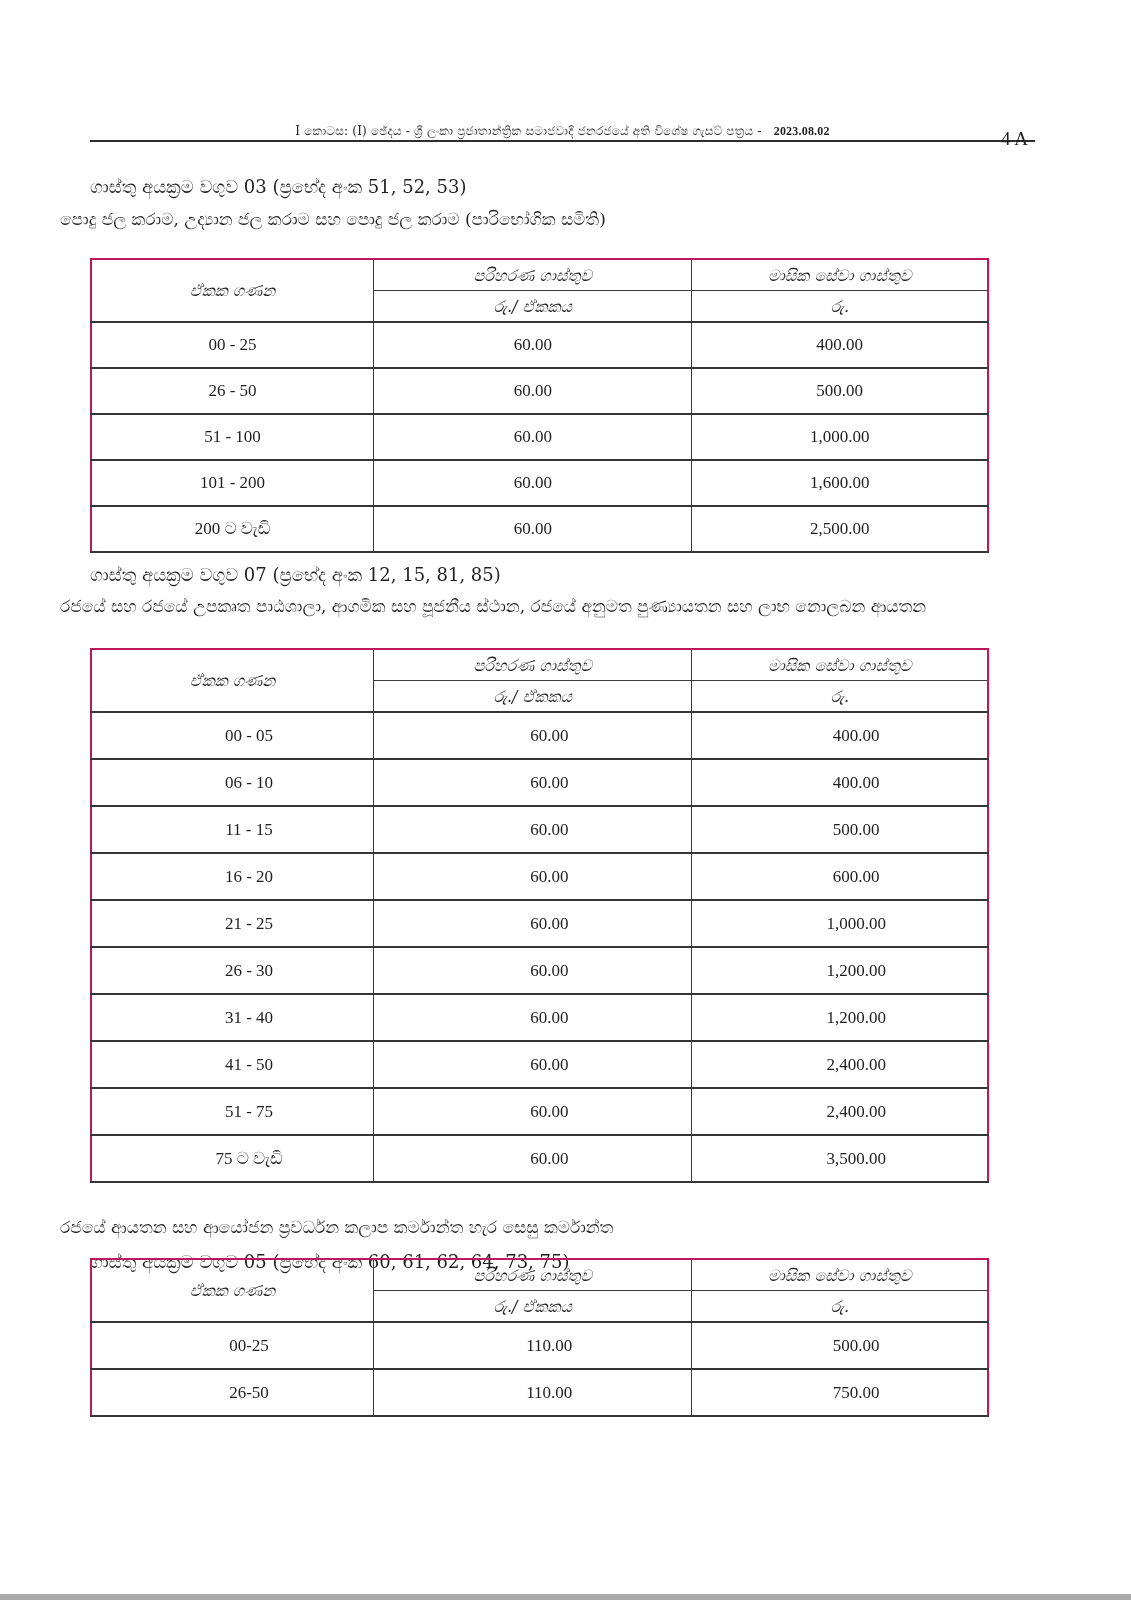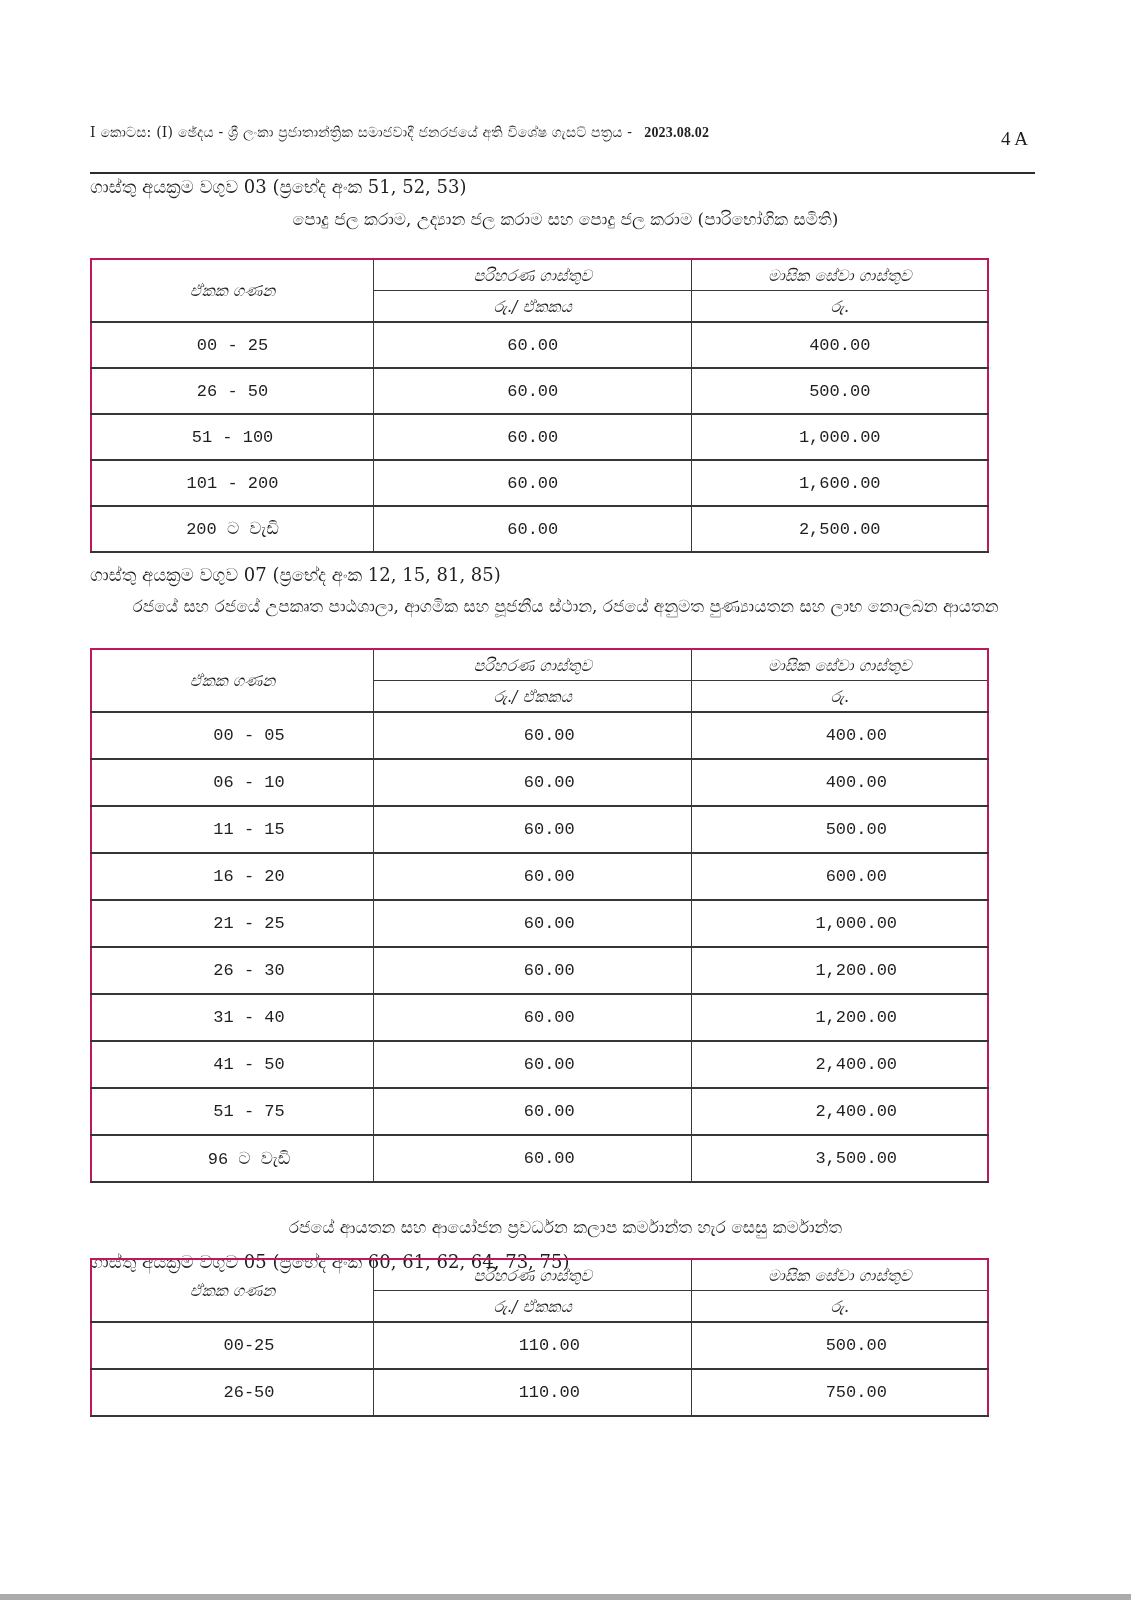--- a/index.html
+++ b/index.html
@@ -7,36 +7,36 @@
     width:1131px; height:1600px; position:relative;
     background:#ffffff; color:#1f1f1f;
     font-family:"DejaVu Serif", "Liberation Serif", serif;
     overflow:hidden;
   }
   .abs { position:absolute; }
 
   
   .page-header {
     top:124px; left:90px; width:945px;
-    padding-bottom:31px;
+    text-align:center; padding-bottom:1px;
     border-bottom:2px solid #2d2d2d;
-    font-size:14px; letter-spacing:0.2px;
+    font-size:12px; letter-spacing:0.2px;
   }
   .page-header .hdr-date {
     font-weight:bold; margin-left:12px;
     font-family:"Liberation Serif", serif;
   }
   .page-num {
     top:128px; right:103px; font-size:19px;
     font-family:"Liberation Serif", serif;
   }
 
   
   .s-title  { left:90px; width:945px; text-align:left; font-size:18px; }
-  .s-sub    { left:60px; width:1011px; text-align:center; font-size:17px; }
+  .s-sub    { left:60px; width:1011px; font-size:17px; }
   #s1-title { top:176px; }
   #s1-sub   { top:209px; }
   #s2-title { top:564px; }
   #s2-sub   { top:596px; }
   #s3-title { top:1251px; }
   #s3-sub   { top:1217px; }
 
   
   .fee-table {
     position:absolute; left:90px; width:899px;
@@ -54,21 +54,21 @@
   .fee-table thead td {
     font-style:italic; font-size:16px; height:30px;
     font-family:"DejaVu Serif", serif;
   }
   .fee-table thead tr.h1 td.grp { border-bottom:1px solid #3a3a3a; }
   .fee-table thead tr.h2 td { border-bottom:2px solid #363636; }
   .fee-table thead td.unit-h { border-bottom:2px solid #363636; }
   .fee-table tbody td {
     height:44px; font-size:17px;
     border-top:2px solid #363636; border-bottom:2px solid #363636;
-    font-family:Liberation Mono, monospace;
+    font-family:Liberation Serif, serif;
   }
   #t2 tbody td, #t3 tbody td { height:45px;padding-left:39px; }
 
   .bottom-bar {
     left:0; bottom:0; width:100%; height:6px; background:#ababab;
   }
 </style>
 </head>
 <body>
 
@@ -186,21 +186,21 @@
       <td>41 - 50</td>
       <td>60.00</td>
       <td>2,400.00</td>
     </tr>
     <tr>
       <td>51 - 75</td>
       <td>60.00</td>
       <td>2,400.00</td>
     </tr>
     <tr>
-      <td>96 ට වැඩි</td>
+      <td>75 ට වැඩි</td>
       <td>60.00</td>
       <td>3,500.00</td>
     </tr>
   </tbody>
 </table>
 
 <div class="abs s-title" id="s3-title">ගාස්තු අයක්‍රම වගුව 05 (ප්‍රභේද අංක 60, 61, 62, 64, 73, 75)</div>
 <div class="abs s-sub" id="s3-sub">රජයේ ආයතන සහ ආයෝජන ප්‍රවර්ධන කලාප කර්මාන්ත හැර සෙසු කර්මාන්ත</div>
 
 <table class="fee-table" id="t3">

